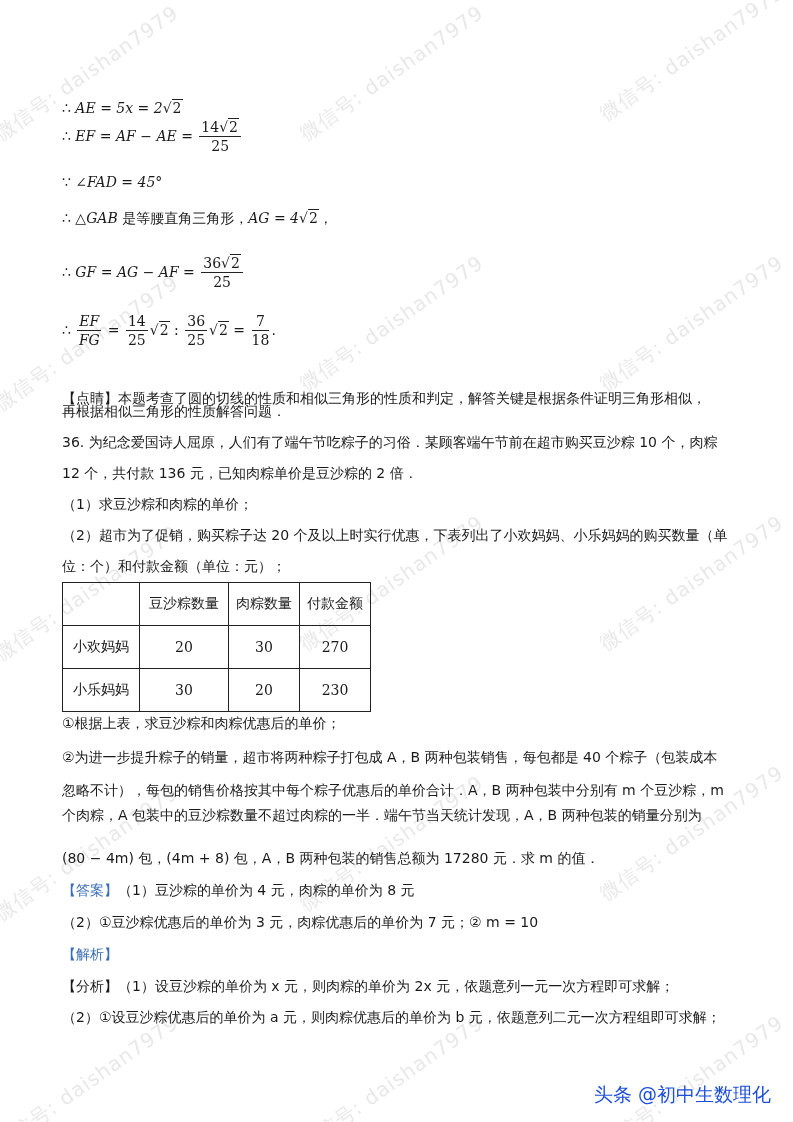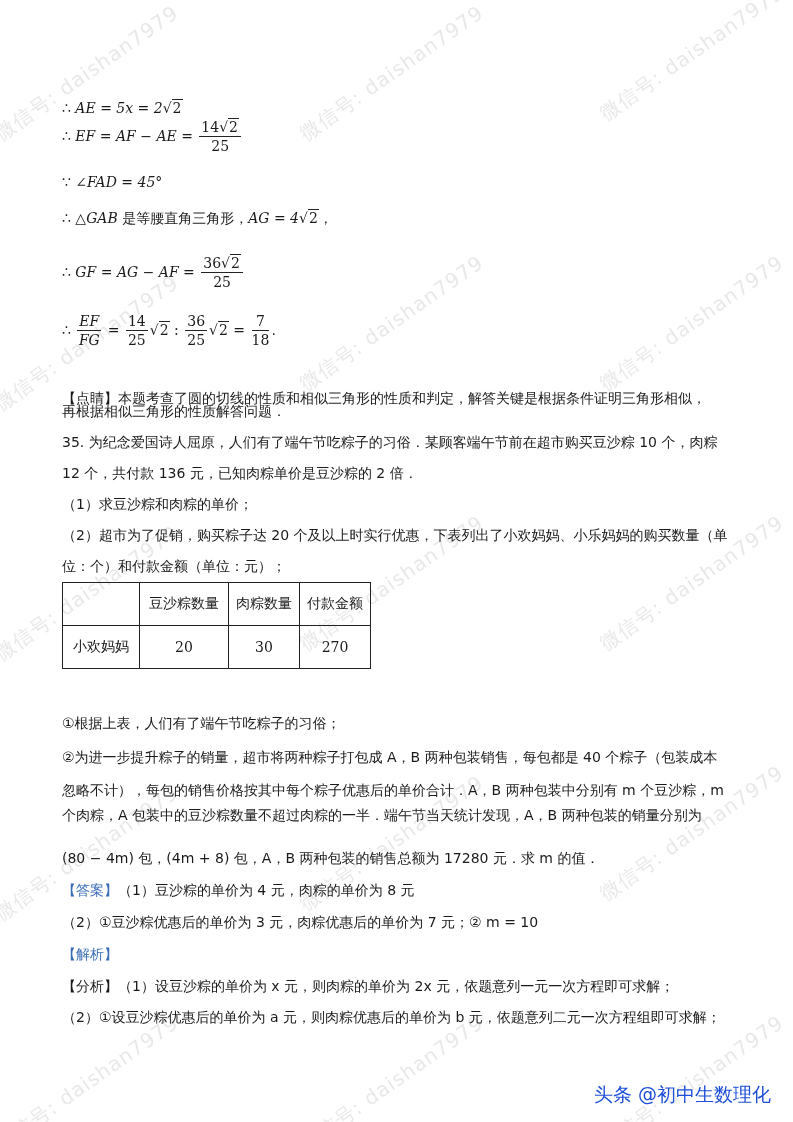--- a/index.html
+++ b/index.html
@@ -76,45 +76,51 @@
 </div>
 
 <div class="line" style="top:388px;">
   <span>【点睛】</span><span>本题考查了圆的切线的性质和相似三角形的性质和判定，解答关键是根据条件证明三角形相似，</span>
 </div>
 <div class="line" style="top:401px;">
   <span>再根据相似三角形的性质解答问题．</span>
 </div>
 
 <div class="line" style="top:432px;">
-  <span>35.</span> <span>为纪念爱国诗人屈原，人们有了端午节吃粽子的习俗．某顾客端午节前在超市购买豆沙粽 10 个，肉粽</span>
+  <span>36.</span> <span>为纪念爱国诗人屈原，人们有了端午节吃粽子的习俗．某顾客端午节前在超市购买豆沙粽 10 个，肉粽</span>
 </div>
 <div class="line" style="top:463px;"><span>12 个，共付款 136 元，已知肉粽单价是豆沙粽的 2 倍．</span></div>
 <div class="line" style="top:494px;"><span>（1）求豆沙粽和肉粽的单价；</span></div>
 <div class="line" style="top:525px;"><span>（2）超市为了促销，购买粽子达 20 个及以上时实行优惠，下表列出了小欢妈妈、小乐妈妈的购买数量（单</span></div>
 <div class="line" style="top:556px;"><span>位：个）和付款金额（单位：元）；</span></div>
 
 <table class="data">
   <tbody>
       <tr>
     <td style="width:64px;"></td>
     <td style="width:76px;margin-top:8px;">豆沙粽数量</td>
     <td style="width:58px;">肉粽数量</td>
     <td style="width:58px;text-align:center;">付款金额</td>
   </tr>
   <tr>
     <td>小欢妈妈</td>
     <td class="num">20</td>
     <td class="num">30</td>
     <td class="num">270</td>
   </tr>
+  <tr>
+    <td>小乐妈妈</td>
+    <td class="num">30</td>
+    <td class="num">20</td>
+    <td class="num">230</td>
+  </tr>
 </tbody>
   </table>
 
-<div class="line" style="top:713px;"><span>①根据上表，人们有了端午节吃粽子的习俗；</span></div>
+<div class="line" style="top:713px;"><span>①根据上表，求豆沙粽和肉粽优惠后的单价；</span></div>
 <div class="line" style="top:747px;"><span>②为进一步提升粽子的销量，超市将两种粽子打包成 A，B 两种包装销售，每包都是 40 个粽子（包装成本</span></div>
 <div class="line" style="top:780px;"><span>忽略不计），每包的销售价格按其中每个粽子优惠后的单价合计．A，B 两种包装中分别有 m 个豆沙粽，m</span></div>
 <div class="line" style="top:780px;margin-top:25px;"><span>个肉粽，A 包装中的豆沙粽数量不超过肉粽的一半．端午节当天统计发现，A，B 两种包装的销量分别为</span></div>
 <div class="line" style="top:848px;"><span>(80 − 4m) 包，(4m + 8) 包，A，B 两种包装的销售总额为 17280 元．求 m 的值．</span></div>
 
 <div class="line" style="top:880px;">
   <span class="blue">【答案】</span><span>（1）豆沙粽的单价为 4 元，肉粽的单价为 8 元</span>
 </div>
 <div class="line" style="top:912px;"><span>（2）①豆沙粽优惠后的单价为 3 元，肉粽优惠后的单价为 7 元；② m = 10</span></div>
 

